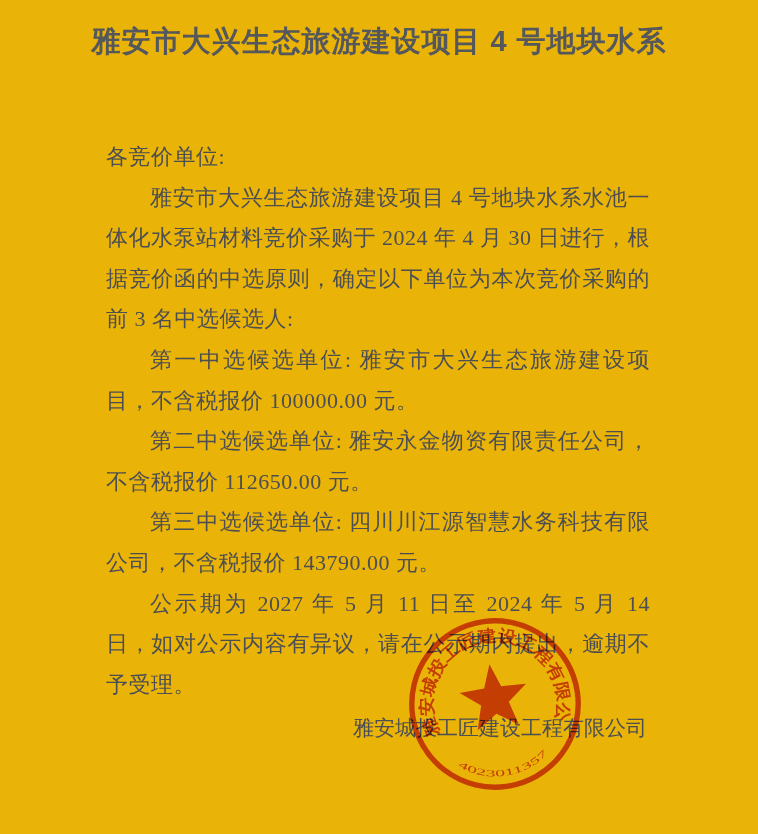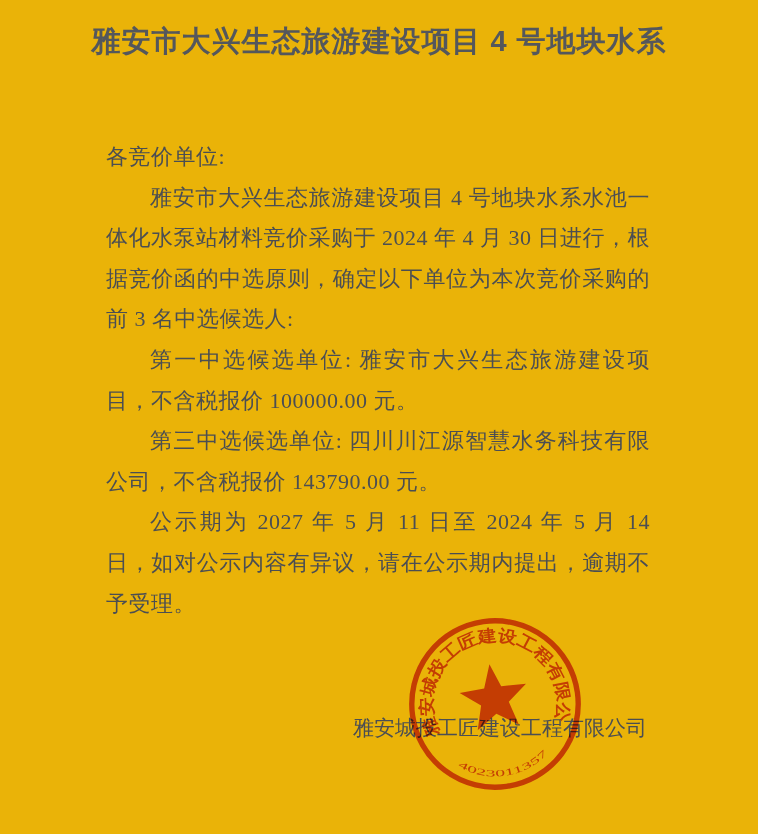--- a/index.html
+++ b/index.html
@@ -45,20 +45,21 @@
 <div class="page">
 
   <div class="title">
     <div>雅安市大兴生态旅游建设项目 4 号地块水系</div>
   </div>
 
   <div class="content">
     <p>各竞价单位:</p>
     <p class="indent">雅安市大兴生态旅游建设项目 4 号地块水系水池一体化水泵站材料竞价采购于 2024 年 4 月 30 日进行，根据竞价函的中选原则，确定以下单位为本次竞价采购的前 3 名中选候选人:</p>
     <p class="indent">第一中选候选单位: 雅安市大兴生态旅游建设项目，不含税报价 100000.00 元。</p>
+    <p class="indent">第二中选候选单位: 雅安永金物资有限责任公司，不含税报价 112650.00 元。</p>
     <p class="indent">第三中选候选单位: 四川川江源智慧水务科技有限公司，不含税报价 143790.00 元。</p>
     <p class="indent">公示期为 2027 年 5 月 11 日至 2024 年 5 月 14 日，如对公示内容有异议，请在公示期内提出，逾期不予受理。</p>
   </div>
 
   <div class="signature">
     <div>雅安城投工匠建设工程有限公司</div>
   </div>
 
   <div class="seal">
     <svg viewBox="0 0 190 190" xmlns="http://www.w3.org/2000/svg">

